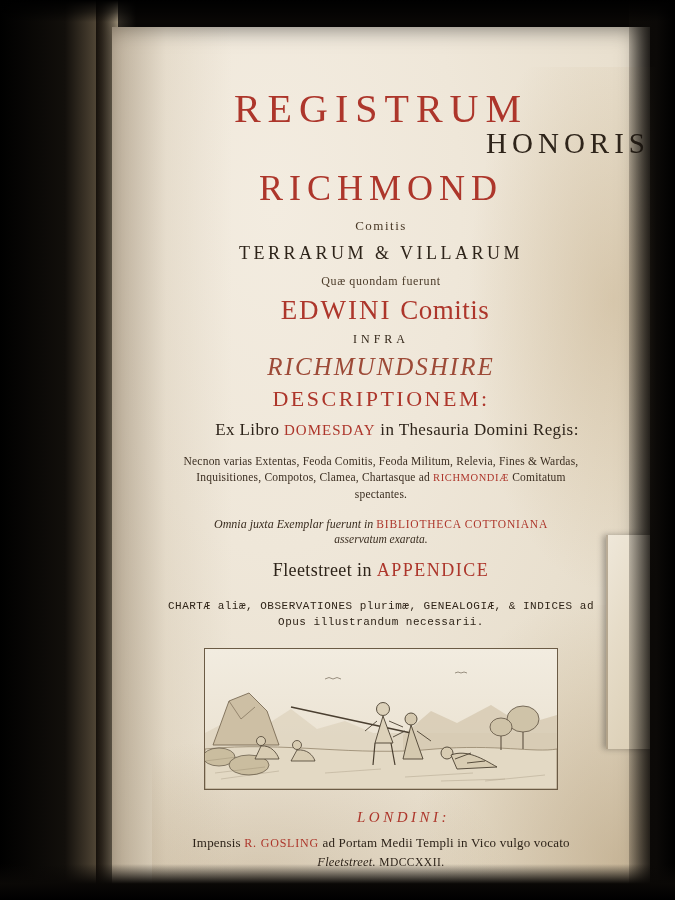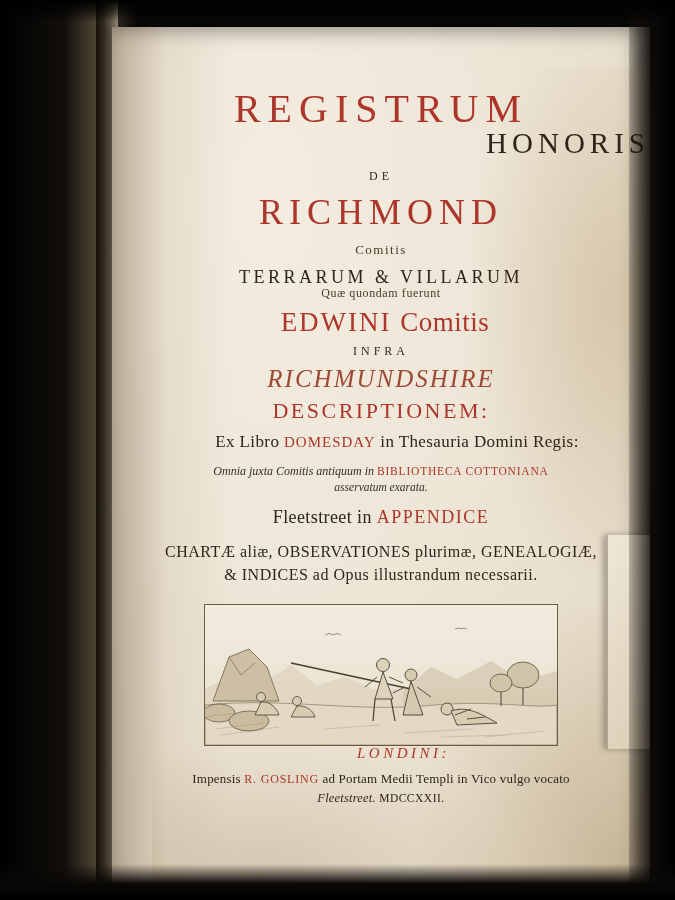--- a/index.html
+++ b/index.html
@@ -169,21 +169,21 @@
     line-height: 1;
   }
   .l-terrarum {
     margin-top: 12px;
     font-size: 18px;
     letter-spacing: 3.5px;
     color: #2e241a;
     line-height: 1;
   }
   .l-quae {
-    margin-top: 1px;
+    margin-top: 13px;
     font-size: 12px;
     letter-spacing: 0.6px;
     color: #4a3a28;
     line-height: 1;
   }
   .l-edwini {
     margin-top: 10px;
     font-size: 27px;
     letter-spacing: 2px;
     color: #ad362b;
@@ -259,41 +259,43 @@
     font-size: 18px;
     letter-spacing: 0.4px;
     color: #2e241a;
     line-height: 1;
   }
   .l-adjiciuntur .appendice {
     color: #ad362b;
     letter-spacing: 1.5px;
   }
   .blk-chartae {
-    margin-top: 14px;
-    font-size: 16px;
+    margin-top: 20px;
+    font-size: 11px;
     line-height: 1.45;
     color: #2f2418;
     letter-spacing: 0.5px;
     padding: 0 46px;
+    font-family: Liberation Mono, monospace;
   }
 
   
   .vignette {
     margin: 18px auto 0 auto;
     width: 352px;
     height: 140px;
     border: 1px solid #6b5b45;
     background: linear-gradient(180deg, #efe9dd 0%, #e9e1d1 100%);
     position: relative;
     overflow: hidden;
   }
   .vignette svg { display: block; }
 
   .l-londini {
+    margin-top: 20px;
     font-size: 15px;
     letter-spacing: 3.5px;
     color: #ad362b;
     font-style: italic;
     line-height: 1;
     padding-left: 45px;
   }
   .l-impensis {
     margin-top: 8px;
     font-size: 13px;
@@ -328,42 +330,44 @@
   <div class="leaf">
     <div class="stain-c"></div>
     <div class="stain-a"></div>
     <div class="stain-b"></div>
     <div class="stain-d"></div>
 
     <div class="content">
 
       <div class="l-registrum">REGISTRUM</div>
       <div class="l-honoris">HONORIS</div>
-      <div class="l-de">DE</div>
       <div class="l-richmond">RICHMOND</div>
       <div class="l-exhibens">Comitis</div>
       <div class="l-terrarum">TERRARUM &amp; VILLARUM</div>
       <div class="l-quae">Quæ quondam fuerunt</div>
 
       <div class="l-edwini">
         <span>EDWINI</span>
         <span class="comitis">Comitis</span>
       </div>
 
       <div class="l-infra">INFRA</div>
       <div class="l-richmundshire">RICHMUNDSHIRE</div>
       <div class="l-descriptionem">DESCRIPTIONEM:</div>
 
       <div class="l-exlibro">
         <span>Ex Libro </span><span class="domesday">DOMESDAY</span><span> in Thesauria Domini Regis:</span>
       </div>
 
+      <div class="blk-necnon">
+        <span>Necnon varias Extentas, Feoda Comitis, Feoda Militum, Relevia, Fines &amp; Wardas, Inquisitiones, Compotos, Clamea, Chartasque ad </span><span class="richmondiae">RICHMONDIÆ</span><span> Comitatum spectantes.</span>
+      </div>
 
       <div class="l-omnia">
-        <span>Omnia juxta Comitis antiquum in </span><span class="bibcot">BIBLIOTHECA COTTONIANA</span><span class="asservatum">asservatum exarata.</span>
+        <span>Omnia juxta Exemplar fuerunt in </span><span class="bibcot">BIBLIOTHECA COTTONIANA</span><span class="asservatum">asservatum exarata.</span>
       </div>
 
       <div class="l-adjiciuntur">
         <span>Fleetstreet in </span><span class="appendice">APPENDICE</span>
       </div>
 
       <div class="blk-chartae">CHARTÆ aliæ, OBSERVATIONES plurimæ, GENEALOGIÆ, &amp; INDICES ad Opus illustrandum necessarii.</div>
 
       <div class="vignette">
         <svg width="352" height="140" viewBox="0 0 352 140" aria-hidden="true">

